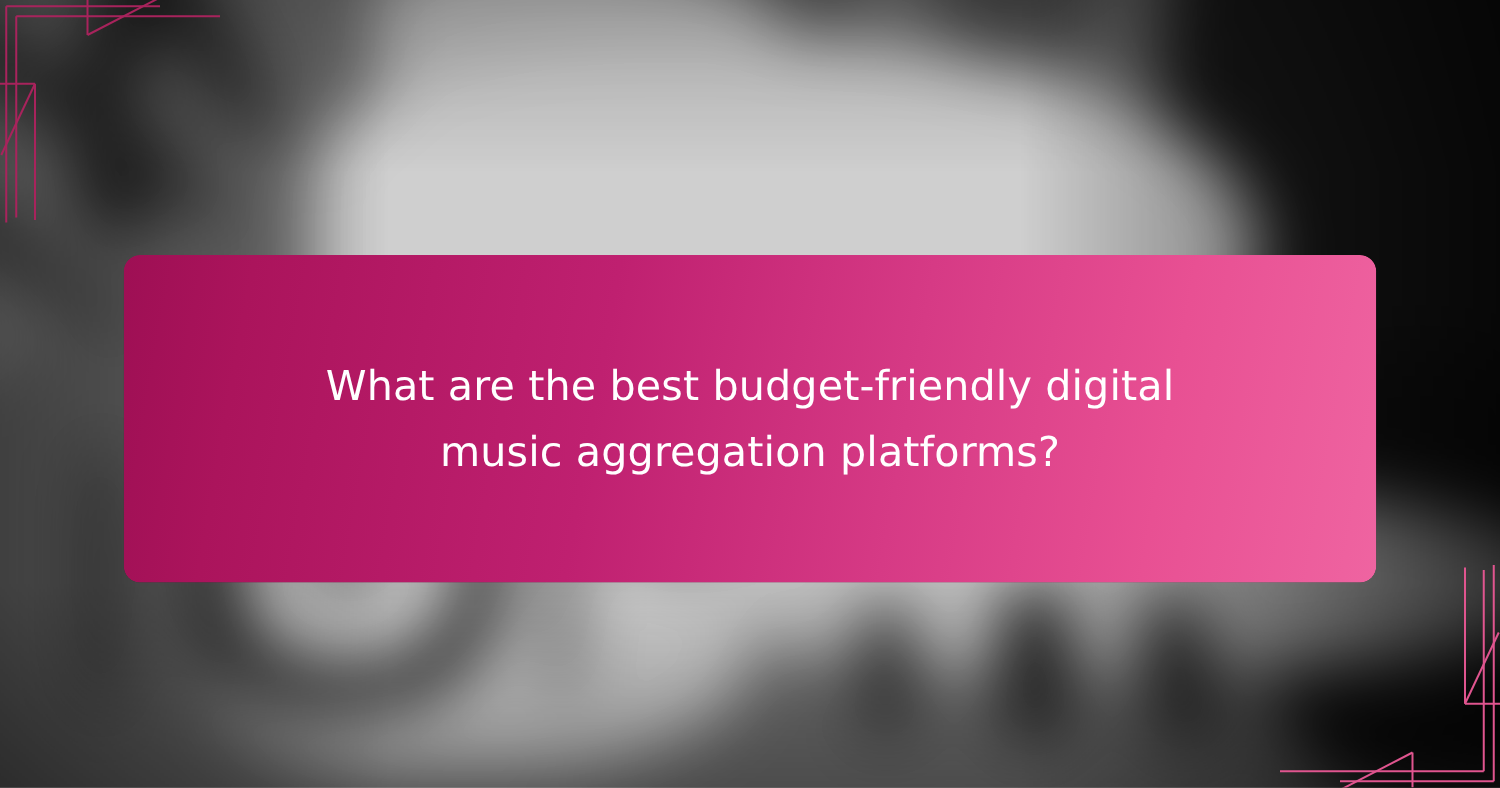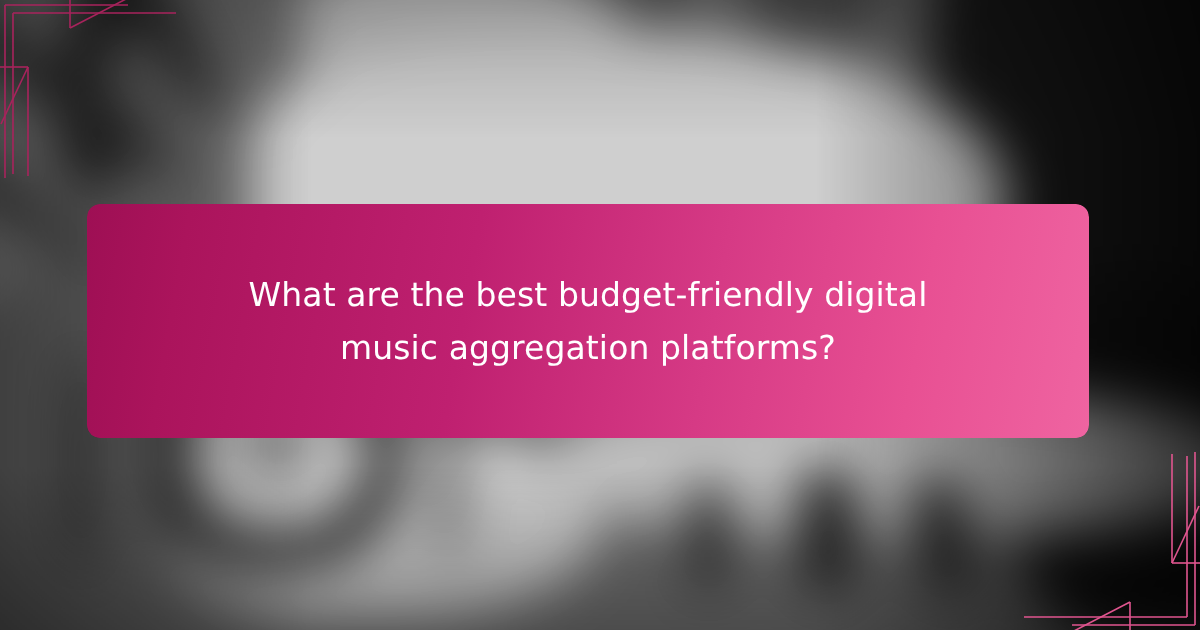--- a/index.html
+++ b/index.html
@@ -273,17 +273,17 @@
       <path d="M5 5 L5 178"></path>
       <path d="M13 13 L13 174"></path>
       <path d="M70 0 L70 28"></path>
       <path d="M70 28 L128 -2"></path>
       <path d="M0 67 L28 67"></path>
       <path d="M28 67 L28 176"></path>
       <path d="M28 67 L1 124"></path>
     </g>
   </svg>
 
-  <div id="quote-card" style="left: 87px; top: 204px; width: 1002px; height: 234px; border-radius: 13px; box-shadow: rgba(0, 0, 0, 0.48) 0px 9px 22px; background: linear-gradient(100deg, rgb(158, 15, 84) 0%, rgb(171, 20, 92) 10%, rgb(191, 32, 112) 38%, rgb(214, 58, 133) 62%, rgb(232, 80, 147) 82%, rgb(239, 100, 161) 100%);">
+  <div id="quote-card" style="left: 99px; top: 204px; width: 1002px; height: 262px; border-radius: 13px; box-shadow: rgba(0, 0, 0, 0.48) 0px 9px 22px; background: linear-gradient(100deg, rgb(158, 15, 84) 0%, rgb(171, 20, 92) 10%, rgb(191, 32, 112) 38%, rgb(214, 58, 133) 62%, rgb(232, 80, 147) 82%, rgb(239, 100, 161) 100%);">
     <p id="quote-text" style="color: rgb(255, 255, 255); font-size: 33px; line-height: 1.62; text-align: center;">What are the best budget-friendly digital music aggregation platforms?</p>
   </div>
 
 </div>
 
 </body></html>

